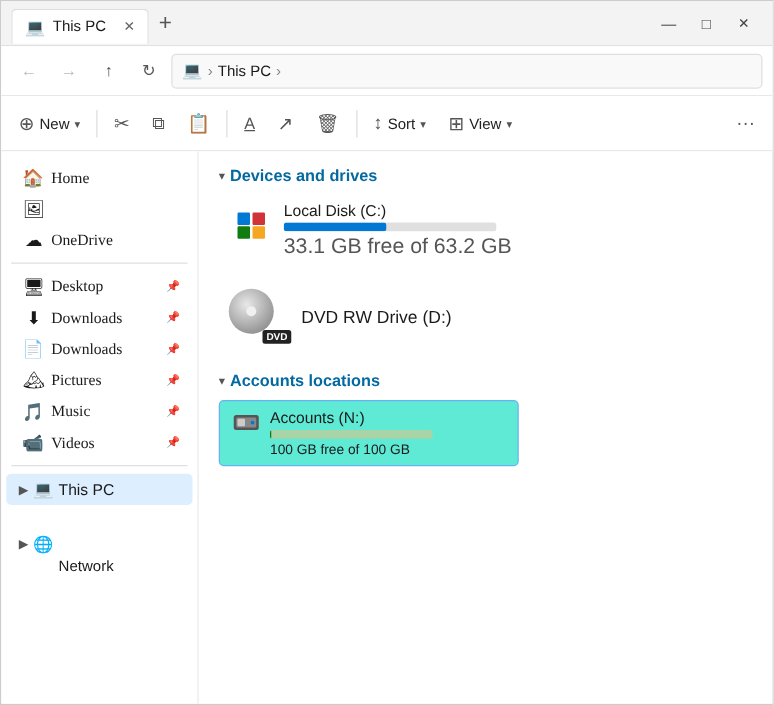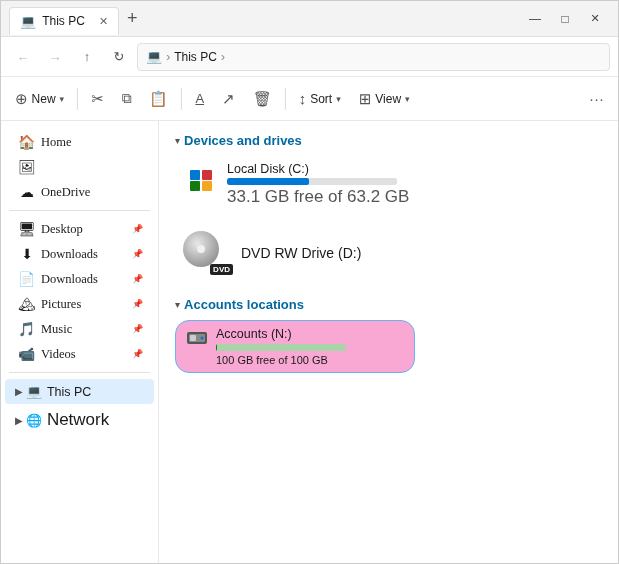--- a/index.html
+++ b/index.html
@@ -69,21 +69,21 @@
 
     
     .dvd-item { display: flex; flex-direction: row; align-items: center; gap: 8px; padding: 6px 8px; border-radius: 4px; cursor: pointer; }
     .dvd-icon-wrap { position: relative; width: 50px; height: 44px; }
     .dvd-disc { width: 36px; height: 36px; border-radius: 50%; background: radial-gradient(circle at 40% 35%, #e8e8e8 0%, #bbb 40%, #999 70%, #777 100%); display: flex; align-items: center; justify-content: center; position: absolute; top: 0; left: 0; }
     .dvd-disc-hole { width: 8px; height: 8px; border-radius: 50%; background: #f0f0f0; }
     .dvd-badge { position: absolute; bottom: 0; right: 0; background: #222; color: #fff; font-size: 8px; padding: 1px 3px; border-radius: 2px; font-weight: bold; }
     .dvd-name { font-size: 14px; font-weight: 500; }
 
     
-    .network-item { display: flex; flex-direction: row; align-items: flex-start; gap: 8px; padding: 6px 10px; border-radius: 14px; cursor: pointer; background: #f9a8d4; border: 1.5px solid #66b3f3; max-width: 240px; }
+    .network-item { display: flex; flex-direction: row; align-items: flex-start; gap: 8px; padding: 6px 10px; border-radius: 4px; cursor: pointer; background: #5eead4; border: 1.5px solid #66b3f3; max-width: 240px; }
     .net-icon { width: 22px; height: 22px; display: flex; align-items: center; justify-content: center; }
     .net-bar-wrap { height: 7px; width: 130px; background: #a8d4a8; border-radius: 2px; overflow: hidden; }
     .net-bar { height: 100%; border-radius: 2px; background: #107c10; }
     .net-info { display: flex; flex-direction: column; gap: 3px; }
     .net-name { font-size: 12.5px; font-weight: 500; }
     .net-free { font-size: 11px; color: #1a1a1a; font-weight: 500; }
   </style>
 </head>
 <body>
 
@@ -205,21 +205,21 @@
       </div>
       <div class="sidebar-divider"></div>
       <div class="sidebar-group active" style="display:flex;align-items:center;gap:4px;padding:5px 10px;background:#ddeeff;border-radius:4px;margin:1px 4px;cursor:pointer;">
         <span class="chevron" style="font-size:10px;color:#555;">▶</span>
         <span style="font-size:13px;">💻</span>
         <span style="font-size:12.5px;">This PC</span>
       </div>
       <div class="sidebar-group" style="display:flex;align-items:center;gap:4px;padding:5px 10px;border-radius:4px;margin:1px 4px;cursor:pointer;">
         <span class="chevron" style="font-size:10px;color:#555;">▶</span>
         <span style="font-size:13px;">🌐</span>
-        <span style="font-size:17px;">Network</span>
+        <span style="font-size:12px;margin-top:36px;">Network</span>
       </div>
     </div>
 
     <div class="content">
 
       <div class="section-header">
         <span class="chevron">▾</span>
         <span class="section-title">Devices and drives</span>
       </div>
       <div class="drives-row">

